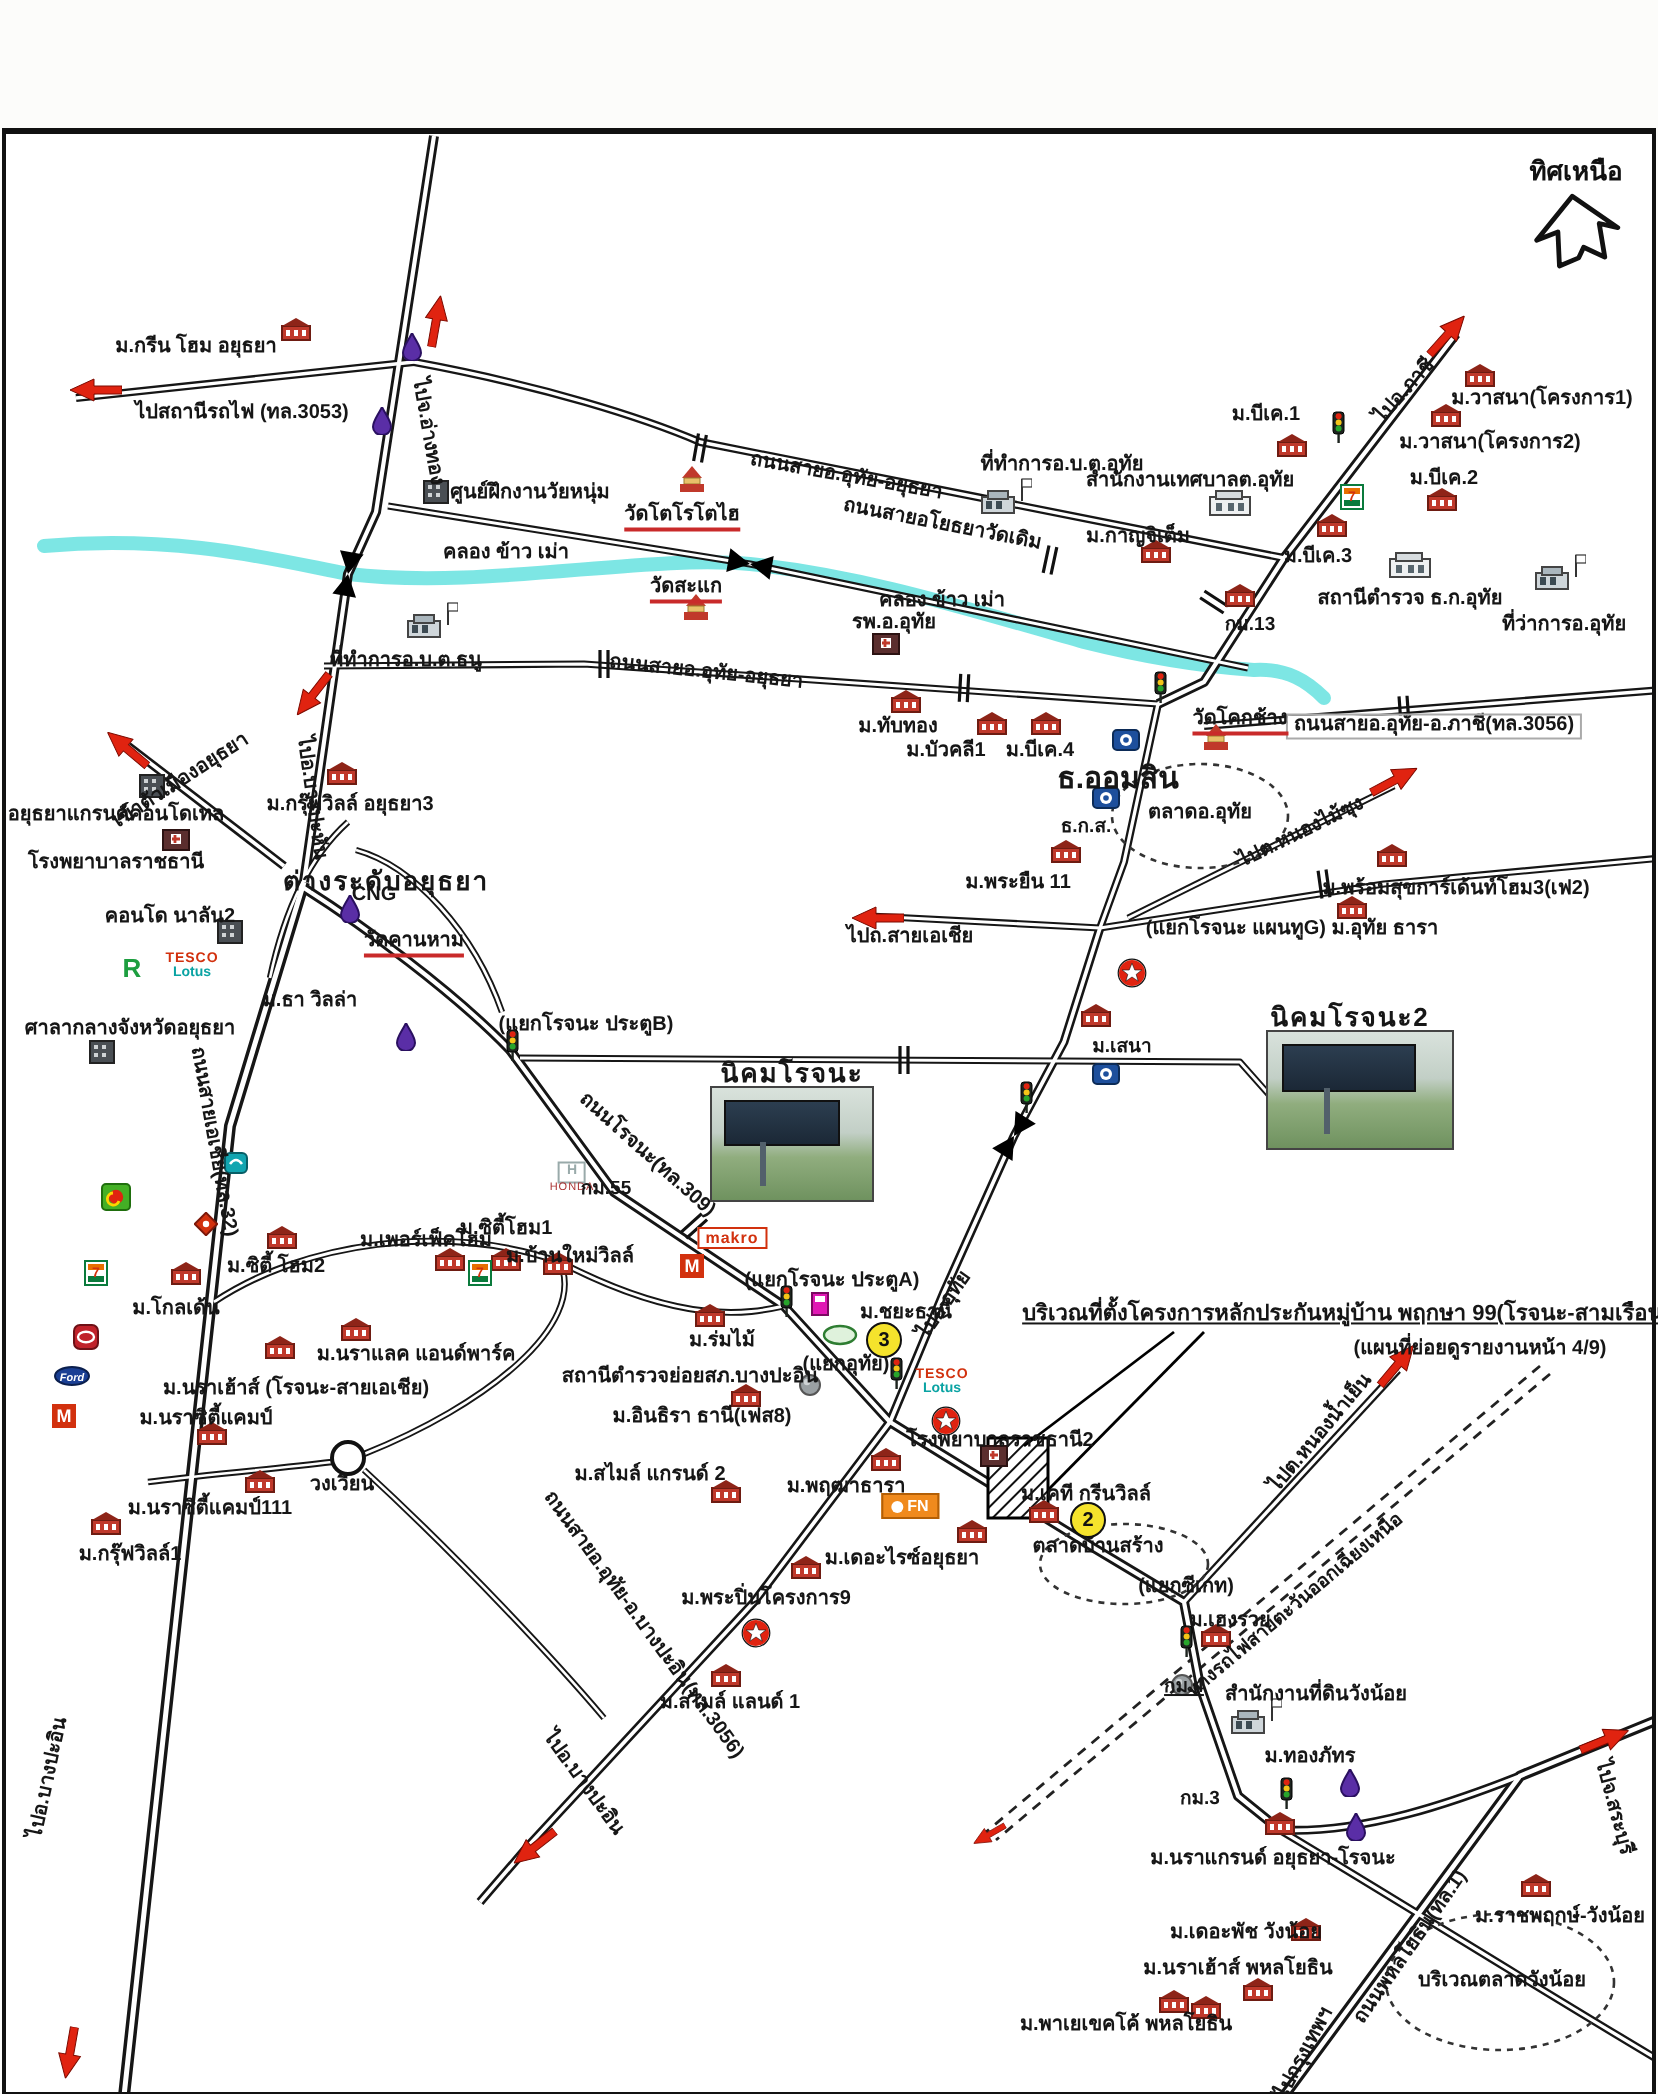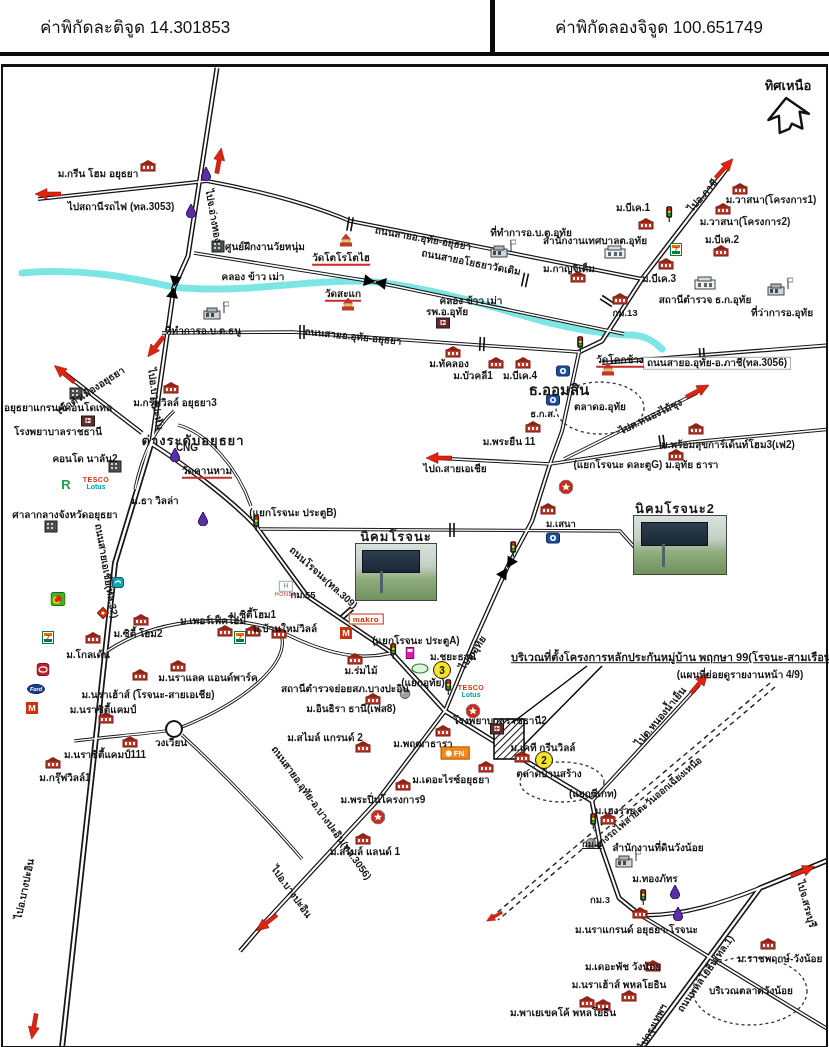--- a/index.html
+++ b/index.html
@@ -22,24 +22,20 @@
   .photo .sign{position:absolute;left:8%;top:10%;width:70%;height:38%;background:linear-gradient(180deg,#2c3e50,#1b2836);border:1px solid #111;}
   .photo .post{position:absolute;left:30%;top:48%;width:4%;height:40%;background:#52606b;}
   .ycir{position:absolute;width:16px;height:16px;border-radius:50%;background:#f5e32c;border:1.6px solid #111;color:#111;
         font-size:10px;font-weight:800;display:flex;align-items:center;justify-content:center;z-index:35;}
   .light{position:absolute;z-index:25;}
 </style>
 </head>
 <body>
 
 <div class="page">
-  <div class="header">
-    <div class="hcell left">ค่าพิกัดละติจูด 14.301853</div>
-    <div class="hcell right">ค่าพิกัดลองจิจูด 100.651749</div>
-  </div>
 
   <div id="map">
     <svg id="mapsvg" width="823" height="979" viewBox="1 66 823 979">
         <path d="M20,272 C90,266 140,280 172,286 C240,294 320,276 373,281 C430,287 480,303 540,320 C580,330 610,333 625,334 C642,333 652,340 660,348" stroke="#6fe3e1" stroke-width="7" fill="none" stroke-linecap="round" opacity=".9"></path>
         <path d="M768,682 L491,915" transform="translate(0,0)" stroke="#222" stroke-width="1.4" stroke-dasharray="5 4" fill="none"></path>
         <path d="M768,682 L491,915" transform="translate(5,4)" stroke="#222" stroke-width="1.4" stroke-dasharray="5 4" fill="none"></path>
         <path d="M215,67 L186,255 L172,286 L150,440" stroke="#161616" stroke-width="5" fill="none" stroke-linejoin="round"></path>
         <path d="M150,440 L113,562 L60,1047" stroke="#161616" stroke-width="6" fill="none" stroke-linejoin="round"></path>
         <path d="M36,198 L205,180" stroke="#161616" stroke-width="4" fill="none" stroke-linejoin="round"></path>
         <path d="M205,180 C270,192 320,208 348,220 L640,278" stroke="#161616" stroke-width="4" fill="none" stroke-linejoin="round"></path>
@@ -156,21 +152,21 @@
         <div class="lbl" style="left: 200px; top: 264px; transform: translate(-50%, -50%);">ที่ทำการอ.บ.ต.ธนู</div>
         <div class="lbl" style="left: 88px; top: 324px; transform: translate(-50%, -50%) rotate(-33deg);">เข้าตัวเมืองอยุธยา</div>
         <div class="lbl" style="left: 152px; top: 332px; transform: translate(-50%, -50%) rotate(82deg);">ไปอ.บางปะหัน</div>
         <div class="lbl" style="left: 420px; top: 172px; transform: translate(-50%, -50%) rotate(10deg);">ถนนสายอ.อุทัย-อยุธยา</div>
         <div class="lbl temple" style="left: 338px; top: 192px; transform: translate(-50%, -50%);">วัดโตโรโตไฮ</div>
         <div class="lbl" style="left: 468px; top: 196px; transform: translate(-50%, -50%) rotate(11deg);">ถนนสายอโยธยาวัดเดิม</div>
         <div class="lbl temple" style="left: 340px; top: 228px; transform: translate(-50%, -50%);">วัดสะแก</div>
         <div class="lbl" style="left: 468px; top: 234px; transform: translate(-50%, -50%);">คลอง  ข้าว  เม่า</div>
         <div class="lbl" style="left: 444px; top: 245px; transform: translate(-50%, -50%);">รพ.อ.อุทัย</div>
         <div class="lbl" style="left: 350px; top: 270px; transform: translate(-50%, -50%) rotate(6deg);">ถนนสายอ.อุทัย-อยุธยา</div>
-        <div class="lbl" style="left: 446px; top: 297px; transform: translate(-50%, -50%);">ม.ทัคลอง</div>
+        <div class="lbl" style="left: 446px; top: 297px; transform: translate(-50%, -50%);">ม.ทับทอง</div>
         <div class="lbl" style="left: 470px; top: 309px; transform: translate(-50%, -50%);">ม.บัวคลี1</div>
         <div class="lbl" style="left: 517px; top: 309px; transform: translate(-50%, -50%);">ม.บีเค.4</div>
         <div class="lbl" style="left: 528px; top: 166px; transform: translate(-50%, -50%);">ที่ทำการอ.บ.ต.อุทัย</div>
         <div class="lbl" style="left: 700px; top: 129px; transform: translate(-50%, -50%) rotate(-48deg);">ไปอ.ภาชี</div>
         <div class="lbl" style="left: 768px; top: 133px; transform: translate(-50%, -50%);">ม.วาสนา(โครงการ1)</div>
         <div class="lbl" style="left: 742px; top: 155px; transform: translate(-50%, -50%);">ม.วาสนา(โครงการ2)</div>
         <div class="lbl" style="left: 630px; top: 141px; transform: translate(-50%, -50%);">ม.บีเค.1</div>
         <div class="lbl" style="left: 719px; top: 173px; transform: translate(-50%, -50%);">ม.บีเค.2</div>
         <div class="lbl" style="left: 656px; top: 212px; transform: translate(-50%, -50%);">ม.บีเค.3</div>
         <div class="lbl" style="left: 592px; top: 174px; transform: translate(-50%, -50%);">สำนักงานเทศบาลต.อุทัย</div>
@@ -178,21 +174,21 @@
         <div class="lbl" style="left: 622px; top: 246px; font-size: 9.5px; transform: translate(-50%, -50%);">กม.13</div>
         <div class="lbl" style="left: 702px; top: 233px; transform: translate(-50%, -50%);">สถานีตำรวจ ธ.ก.อุทัย</div>
         <div class="lbl" style="left: 779px; top: 246px; transform: translate(-50%, -50%);">ที่ว่าการอ.อุทัย</div>
         <div class="lbl bg" style="left: 714px; top: 296px; transform: translate(-50%, -50%);">ถนนสายอ.อุทัย-อ.ภาชี(ทล.3056)</div>
         <div class="lbl temple" style="left: 617px; top: 294px; transform: translate(-50%, -50%);">วัดโคกช้าง</div>
         <div class="lbl" style="left: 597px; top: 340px; transform: translate(-50%, -50%);">ตลาดอ.อุทัย</div>
         <div class="lbl" style="left: 556px; top: 323px; font-size: 15px; transform: translate(-50%, -50%);">ธ.ออมสิน</div>
         <div class="lbl" style="left: 540px; top: 347px; font-size: 9.5px; transform: translate(-50%, -50%);">ธ.ก.ส.</div>
         <div class="lbl" style="left: 648px; top: 350px; transform: translate(-50%, -50%) rotate(-26deg);">ไปต.หนองไม้ซุง</div>
         <div class="lbl" style="left: 725px; top: 378px; transform: translate(-50%, -50%);">ม.พร้อมสุขการ์เด้นท์โฮม3(เฟ2)</div>
-        <div class="lbl" style="left: 643px; top: 398px; transform: translate(-50%, -50%);">(แยกโรจนะ ดละตูG) ม.อุทัย ธารา</div>
+        <div class="lbl" style="left: 643px; top: 398px; transform: translate(-50%, -50%);">(แยกโรจนะ แผนทูG) ม.อุทัย ธารา</div>
         <div class="lbl" style="left: 506px; top: 375px; transform: translate(-50%, -50%);">ม.พระยืน 11</div>
         <div class="lbl" style="left: 452px; top: 402px; transform: translate(-50%, -50%);">ไปถ.สายเอเชีย</div>
         <div class="lbl" style="left: 558px; top: 457px; font-size: 9.5px; transform: translate(-50%, -50%);">ม.เสนา</div>
         <div class="lbl big" style="left: 672px; top: 442px; transform: translate(-50%, -50%);">นิคมโรจนะ2</div>
         <div class="lbl" style="left: 55px; top: 341px; transform: translate(-50%, -50%);">อยุธยาแกรนด์คอนโดเทล</div>
         <div class="lbl" style="left: 55px; top: 365px; transform: translate(-50%, -50%);">โรงพยาบาลราชธานี</div>
         <div class="lbl" style="left: 172px; top: 336px; transform: translate(-50%, -50%);">ม.กรุ๊ฟวิลล์ อยุธยา3</div>
         <div class="lbl big" style="left: 190px; top: 374px; transform: translate(-50%, -50%);">ต่างระดับอยุธยา</div>
         <div class="lbl" style="left: 82px; top: 392px; transform: translate(-50%, -50%);">คอนโด นาลัน2</div>
         <div class="lbl" style="left: 184px; top: 381px; font-size: 10px; transform: translate(-50%, -50%);">CNG</div>

